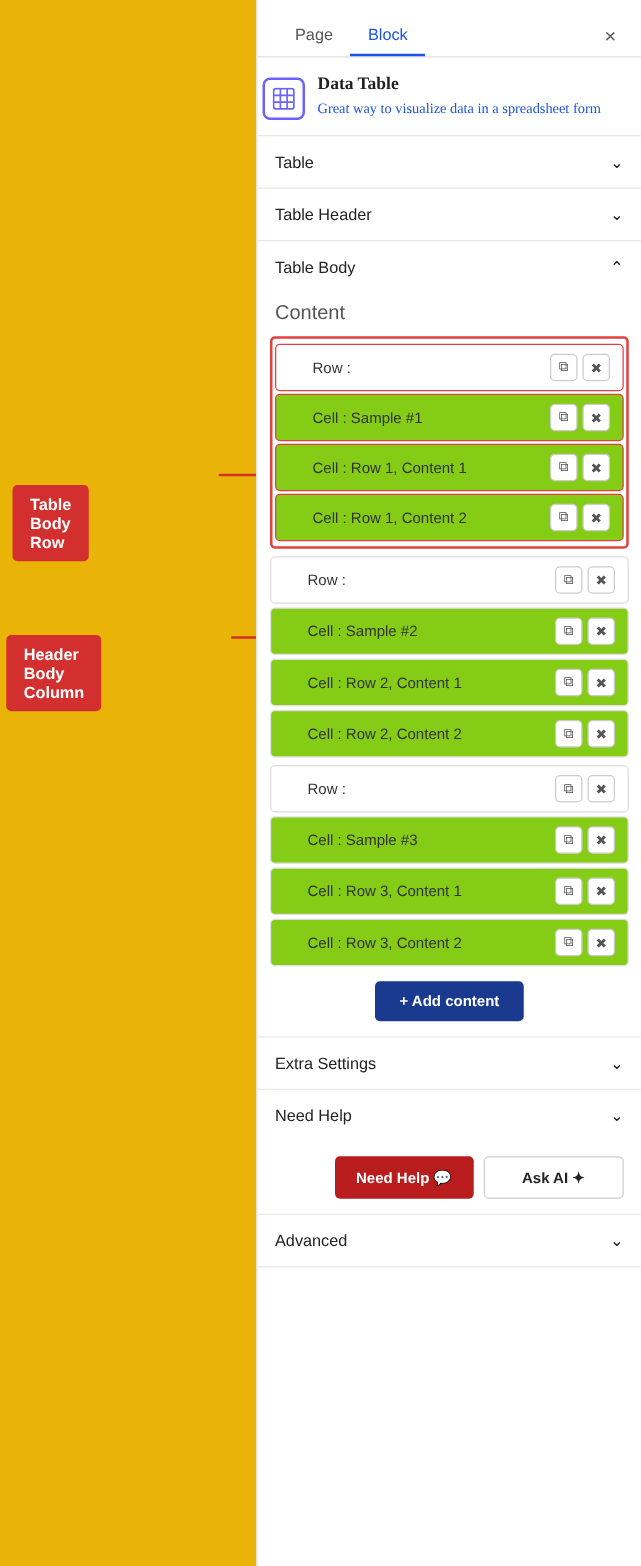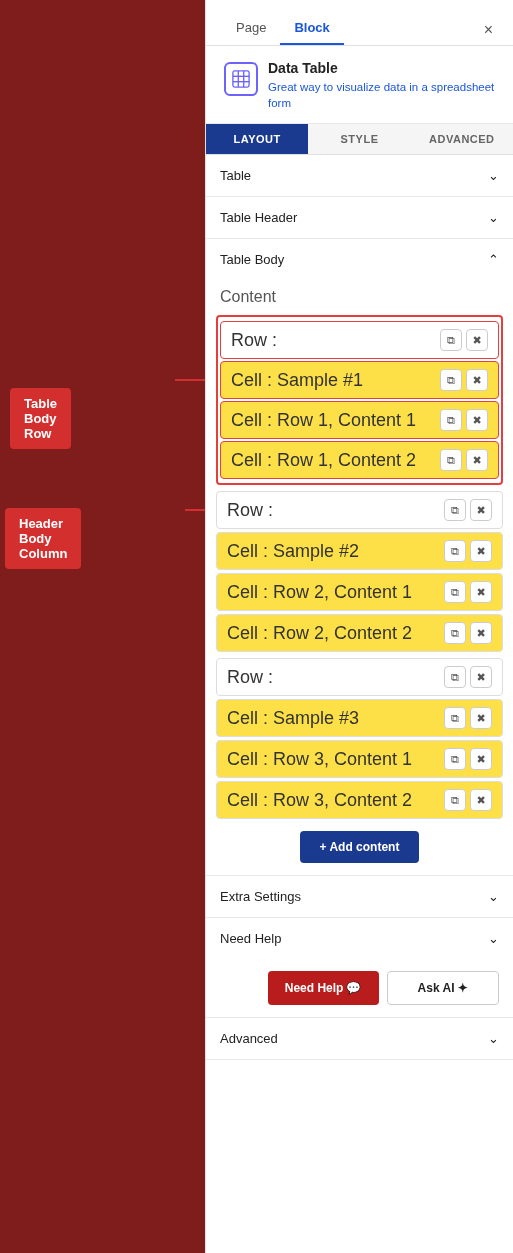--- a/index.html
+++ b/index.html
@@ -12,21 +12,21 @@
       overflow-x: hidden;
     }
 
     
     .left-panel {
       position: absolute;
       left: 0;
       top: 0;
       width: 296px;
       height: 1253px;
-      background: #7f1d1d;
+      background: #eab308;
     }
 
     
     .right-panel {
       position: absolute;
       right: 0;
       top: 0;
       width: 308px;
       height: 1253px;
       background: #ffffff;
@@ -44,21 +44,21 @@
     }
     .tab-item {
       font-size: 13px;
       color: #555;
       padding: 6px 14px 10px;
       cursor: pointer;
       position: relative;
     }
     .tab-item.active {
       color: #1a56db;
-      font-weight: 700;
+      font-weight: 400;
     }
     .tab-item.active::after {
       content: '';
       position: absolute;
       bottom: 0;
       left: 0;
       right: 0;
       height: 2px;
       background: #1a56db;
     }
@@ -67,23 +67,24 @@
       font-size: 16px;
       color: #555;
       cursor: pointer;
       padding: 4px;
     }
 
     
     .block-header {
       display: flex;
       align-items: flex-start;
-      padding: 14px 18px 12px;
+      padding: 14px 4px 12px;
       border-bottom: 1px solid #e8e8e8;
       gap: 10px;
+      font-family: Liberation Serif, serif;
     }
     .block-icon {
       width: 34px;
       height: 34px;
       border: 2px solid #6c63ff;
       border-radius: 6px;
       display: flex;
       align-items: center;
       justify-content: center;
       flex-shrink: 0;
@@ -159,26 +160,27 @@
     .item-row {
       display: flex;
       align-items: center;
       margin: 3px 10px;
       padding: 7px 10px;
       background: #fff;
       border: 1px solid #ddd;
       border-radius: 4px;
     }
     .item-row.cell-row {
-      background: #fde047;
+      background: #84cc16;
     }
     .item-label {
       flex: 1;
-      font-size: 18px;
+      font-size: 12px;
       color: #333;
+      margin-left: 19px;
     }
     .item-actions {
       display: flex;
       gap: 4px;
     }
     .action-btn {
       width: 22px;
       height: 22px;
       border: 1px solid #ccc;
       border-radius: 4px;
@@ -310,25 +312,20 @@
         <line x1="7" y1="1" x2="7" y2="19" stroke="#6c63ff" stroke-width="1.5"></line>
         <line x1="13" y1="1" x2="13" y2="19" stroke="#6c63ff" stroke-width="1.5"></line>
       </svg>
     </div>
     <div class="block-info">
       <h3>Data Table</h3>
       <p>Great way to visualize data in a spreadsheet form</p>
     </div>
   </div>
 
-  <div class="sub-tabs">
-    <div class="sub-tab active">LAYOUT</div>
-    <div class="sub-tab">STYLE</div>
-    <div class="sub-tab">ADVANCED</div>
-  </div>
 
   <div class="accordion-section">
     <div class="accordion-header">
       <span>Table</span>
       <span class="accordion-chevron">⌄</span>
     </div>
   </div>
 
   <div class="accordion-section">
     <div class="accordion-header">

